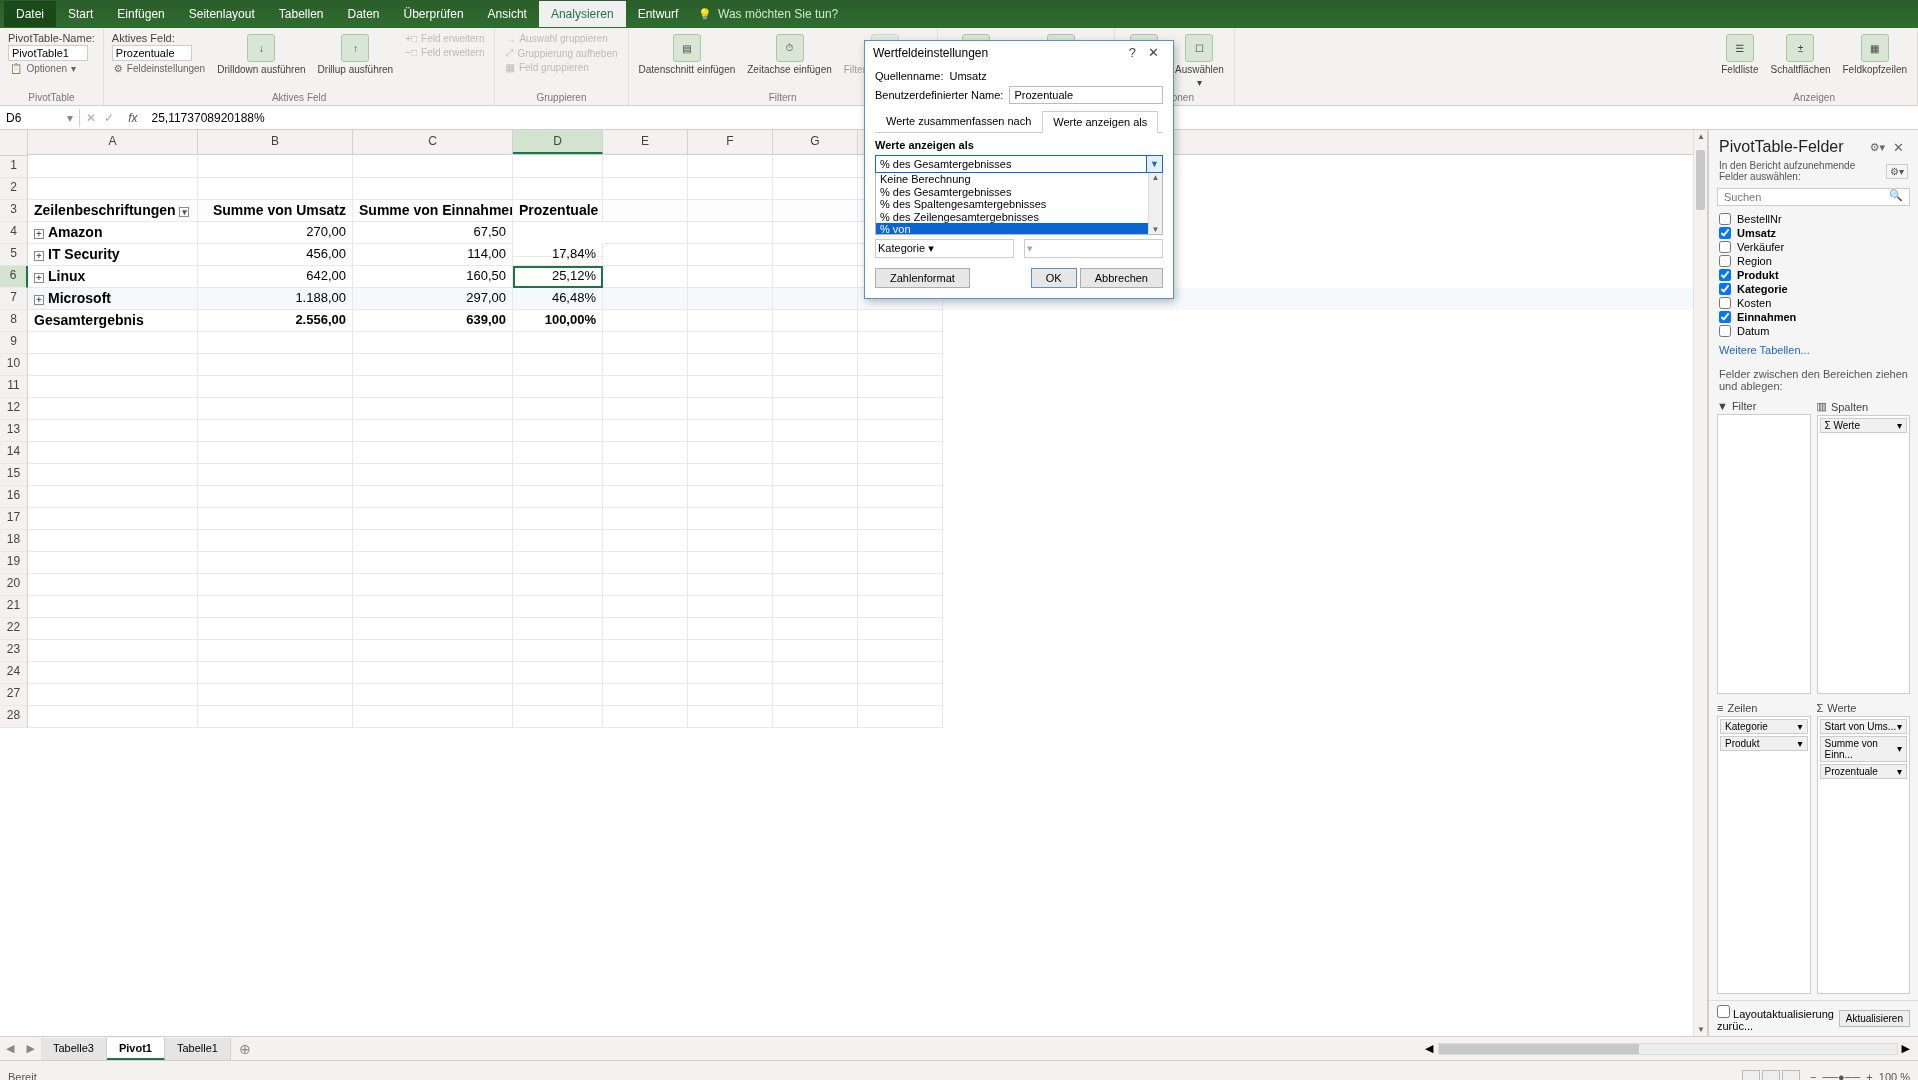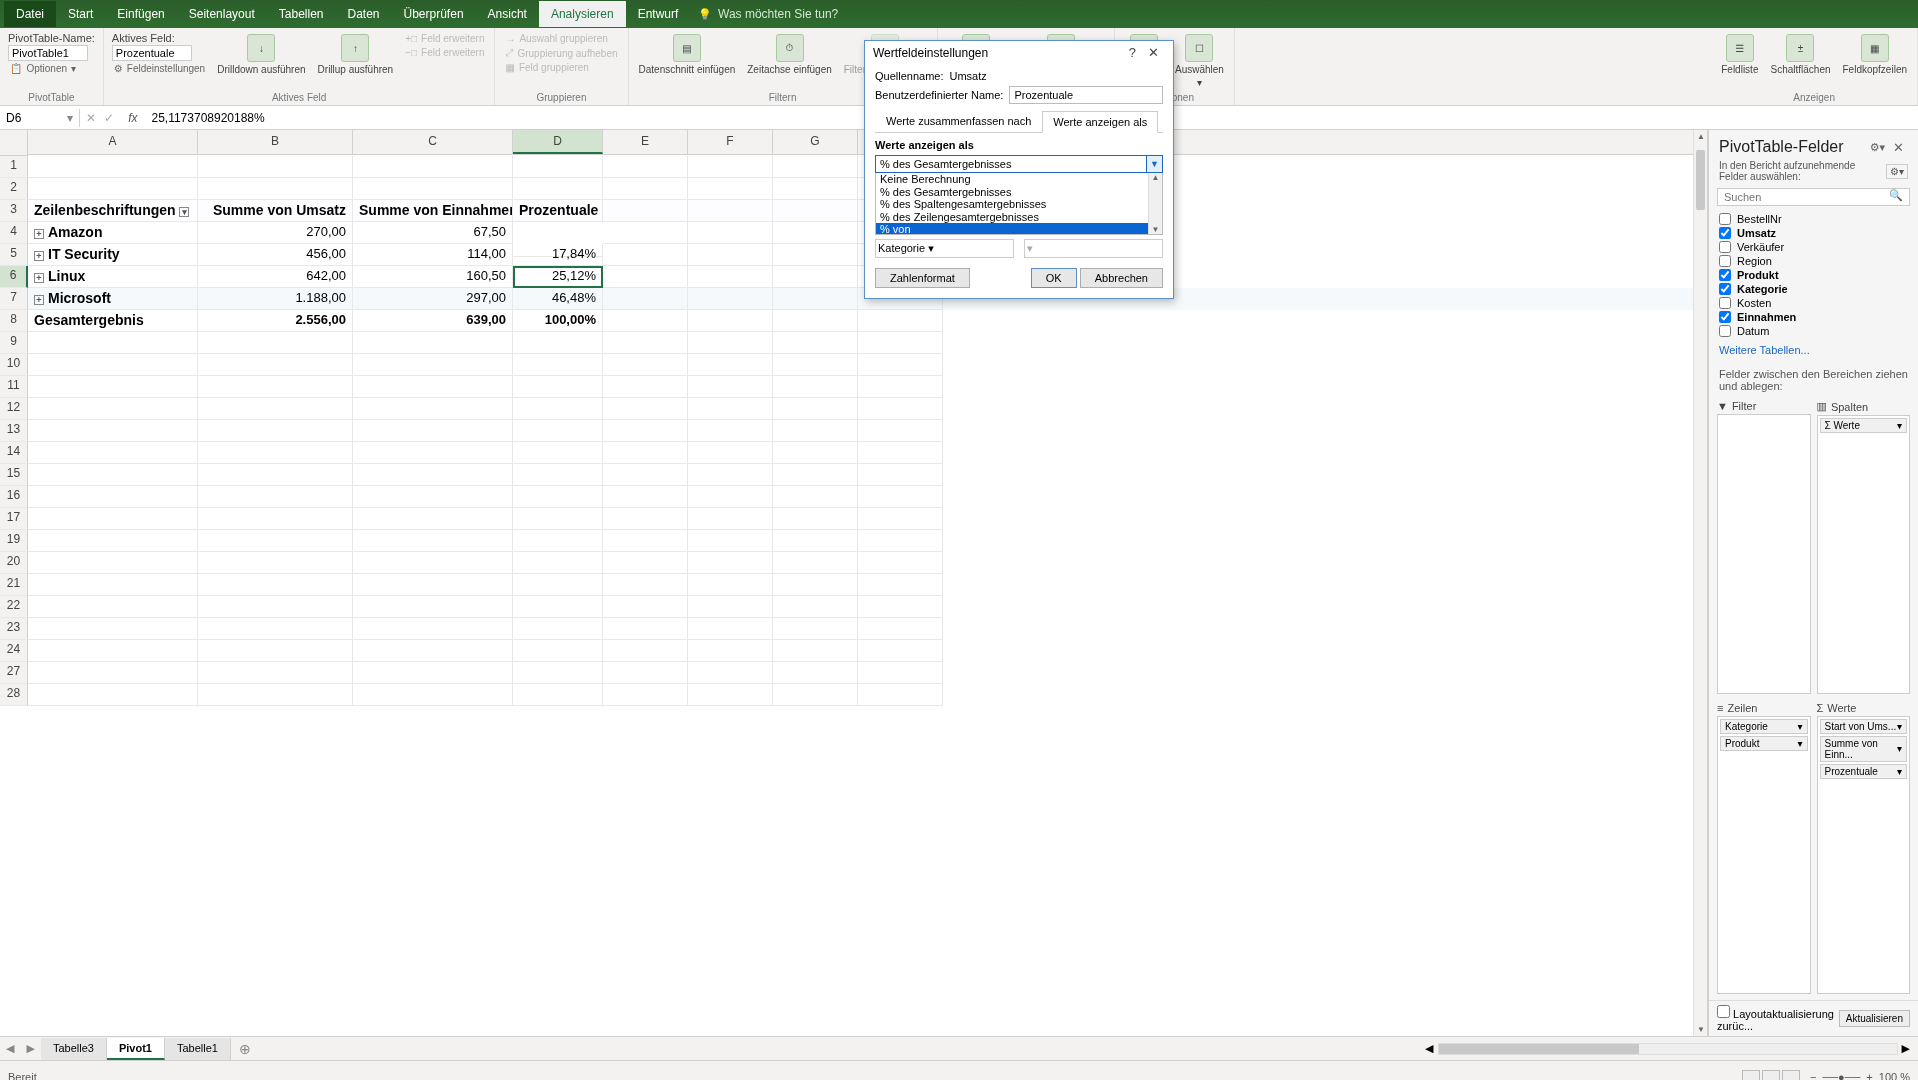--- a/index.html
+++ b/index.html
@@ -460,20 +460,31 @@
           <div class="cell" style="width: 170px;"></div>
           <div class="cell" style="width: 155px;"></div>
           <div class="cell" style="width: 160px;"></div>
           <div class="cell" style="width: 90px;"></div>
           <div class="cell" style="width: 85px;"></div>
           <div class="cell" style="width: 85px;"></div>
           <div class="cell" style="width: 85px;"></div>
           <div class="cell" style="width: 85px;"></div>
         </div>
         <div class="row">
+          <div class="rh">18</div>
+          <div class="cell" style="width: 170px;"></div>
+          <div class="cell" style="width: 155px;"></div>
+          <div class="cell" style="width: 160px;"></div>
+          <div class="cell" style="width: 90px;"></div>
+          <div class="cell" style="width: 85px;"></div>
+          <div class="cell" style="width: 85px;"></div>
+          <div class="cell" style="width: 85px;"></div>
+          <div class="cell" style="width: 85px;"></div>
+        </div>
+        <div class="row">
           <div class="rh">19</div>
           <div class="cell" style="width: 170px;"></div>
           <div class="cell" style="width: 155px;"></div>
           <div class="cell" style="width: 160px;"></div>
           <div class="cell" style="width: 90px;"></div>
           <div class="cell" style="width: 85px;"></div>
           <div class="cell" style="width: 85px;"></div>
           <div class="cell" style="width: 85px;"></div>
           <div class="cell" style="width: 85px;"></div>
         </div>

